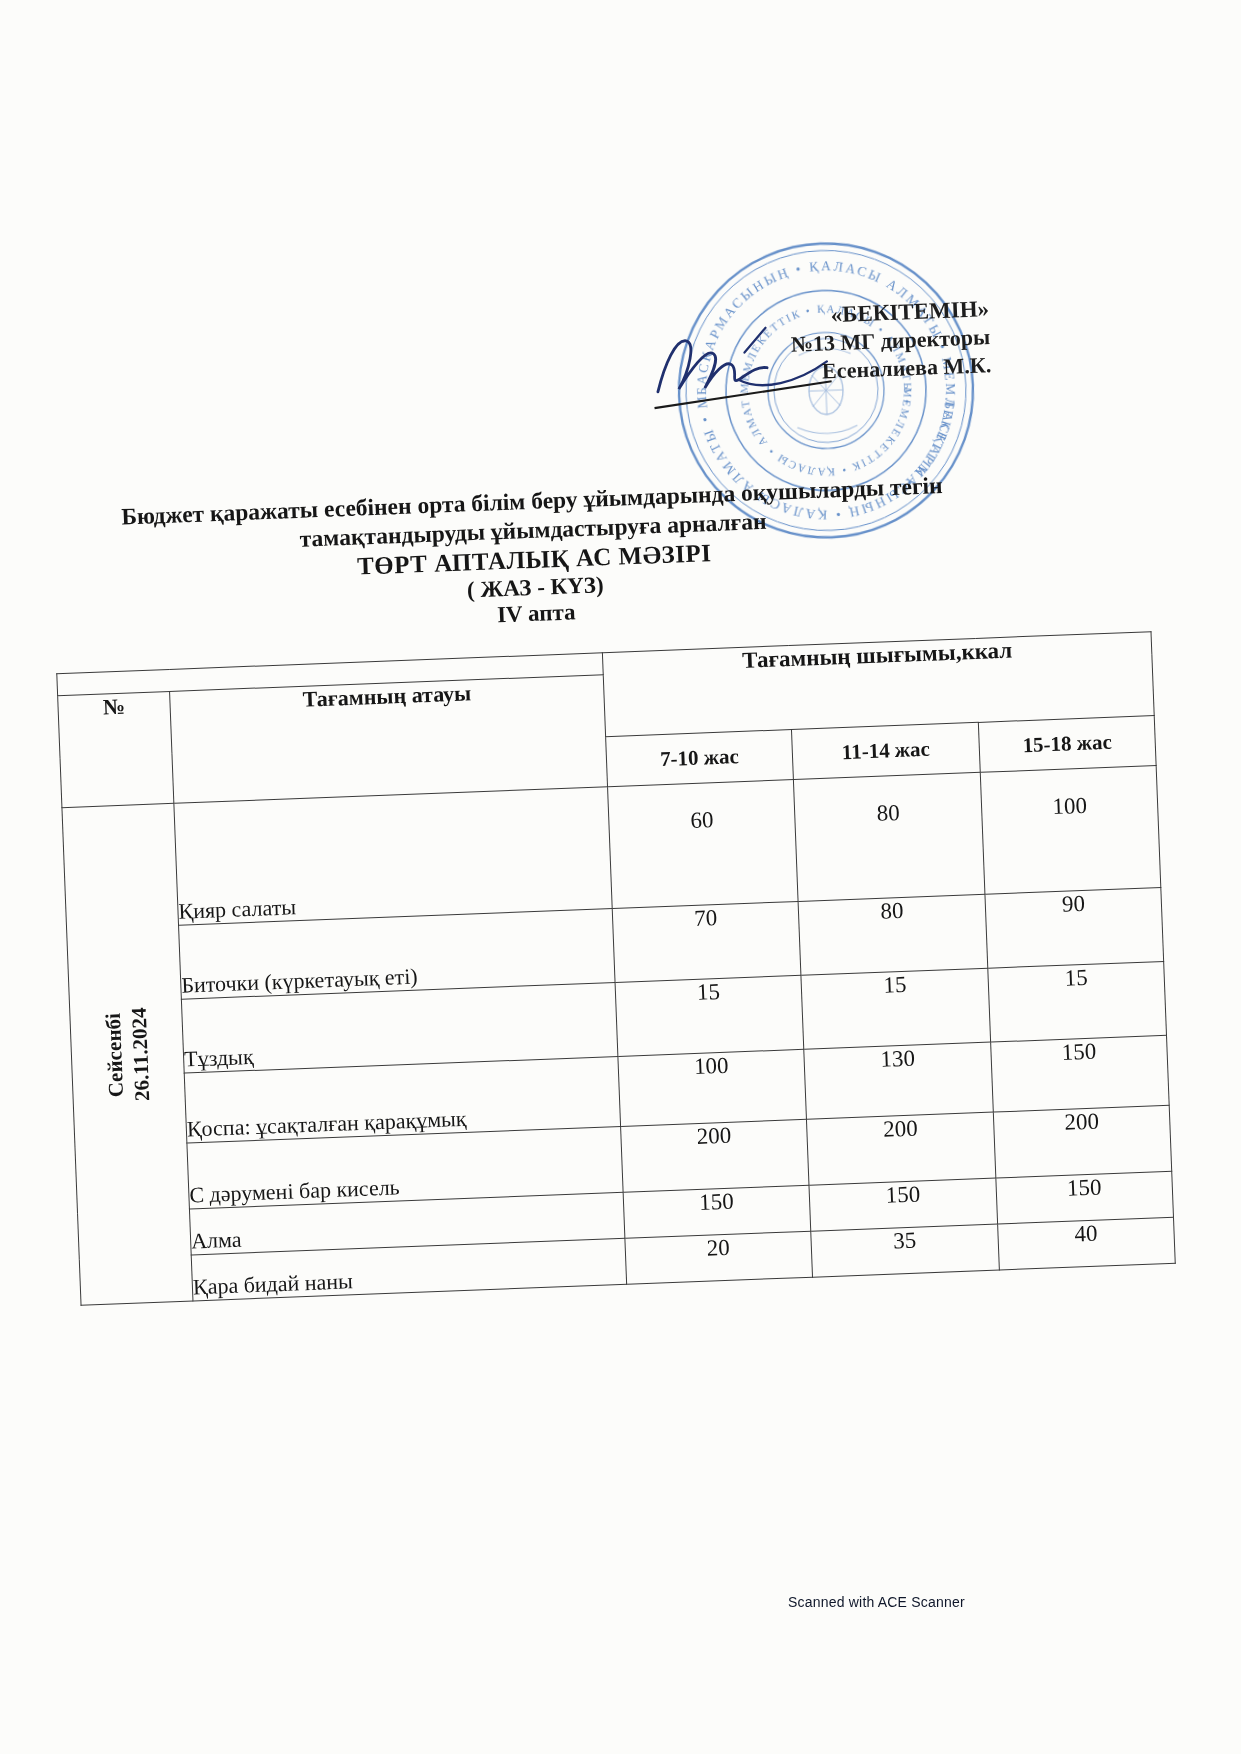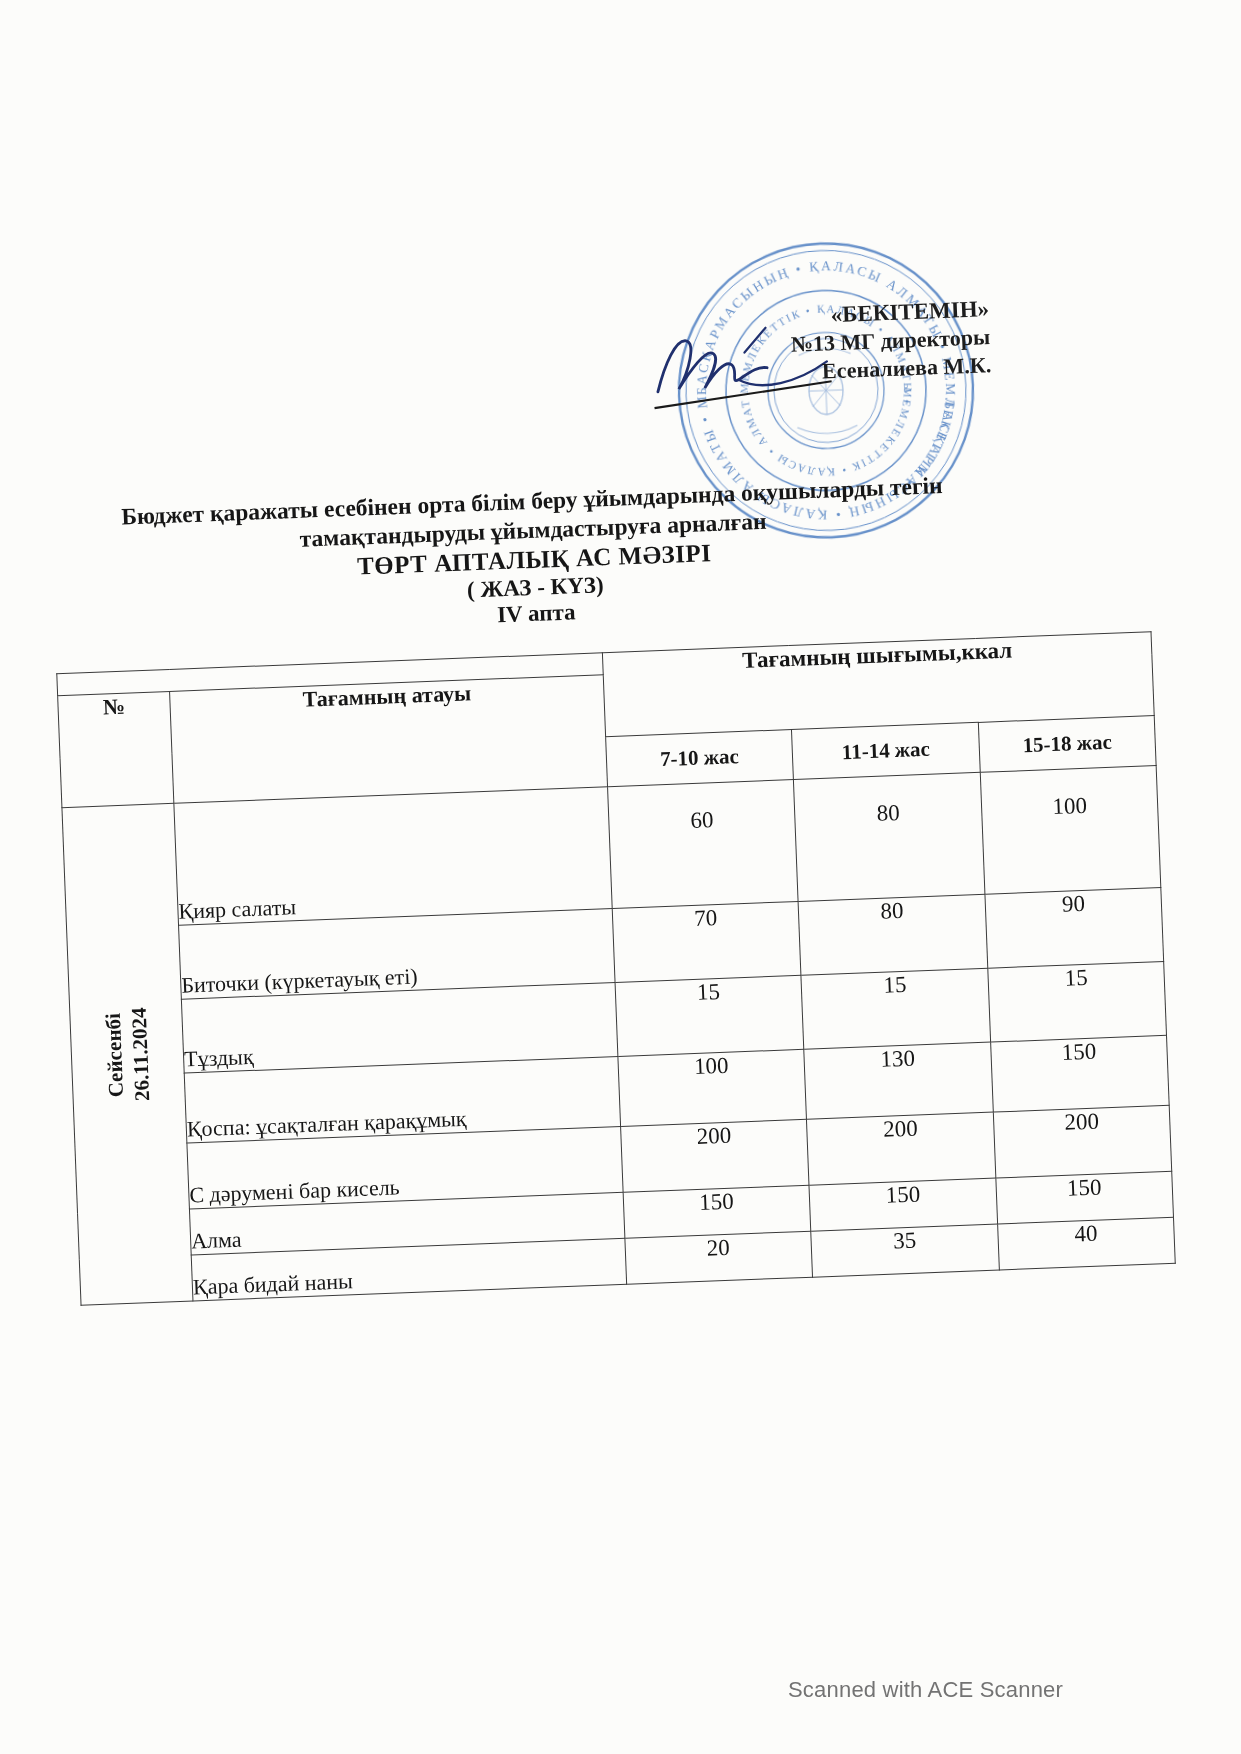--- a/index.html
+++ b/index.html
@@ -78,23 +78,23 @@
     font-size:22px;text-align:left;vertical-align:bottom;
     padding:0 4px 8px 12px;
   }
   td.val{
     font-size:23px;text-align:center;vertical-align:top;padding-top:6px;
   }
   td.val.pad-lg{padding-top:24px;}
 
   
   .scanner-note{
-    position:absolute;left:788px;top:1677px;
+    position:absolute;left:788px;top:1594px;
     font-family:"Liberation Sans","DejaVu Sans",sans-serif;
-    font-size:22px;color:#737373;letter-spacing:.2px;
+    font-size:14px;color:#0f172a;letter-spacing:.2px;
   }
 </style>
 </head>
 <body>
 
 <div class="page">
   <div class="scan-rot">
 
     <svg class="stamp" viewBox="0 0 300 300">
       <defs>

